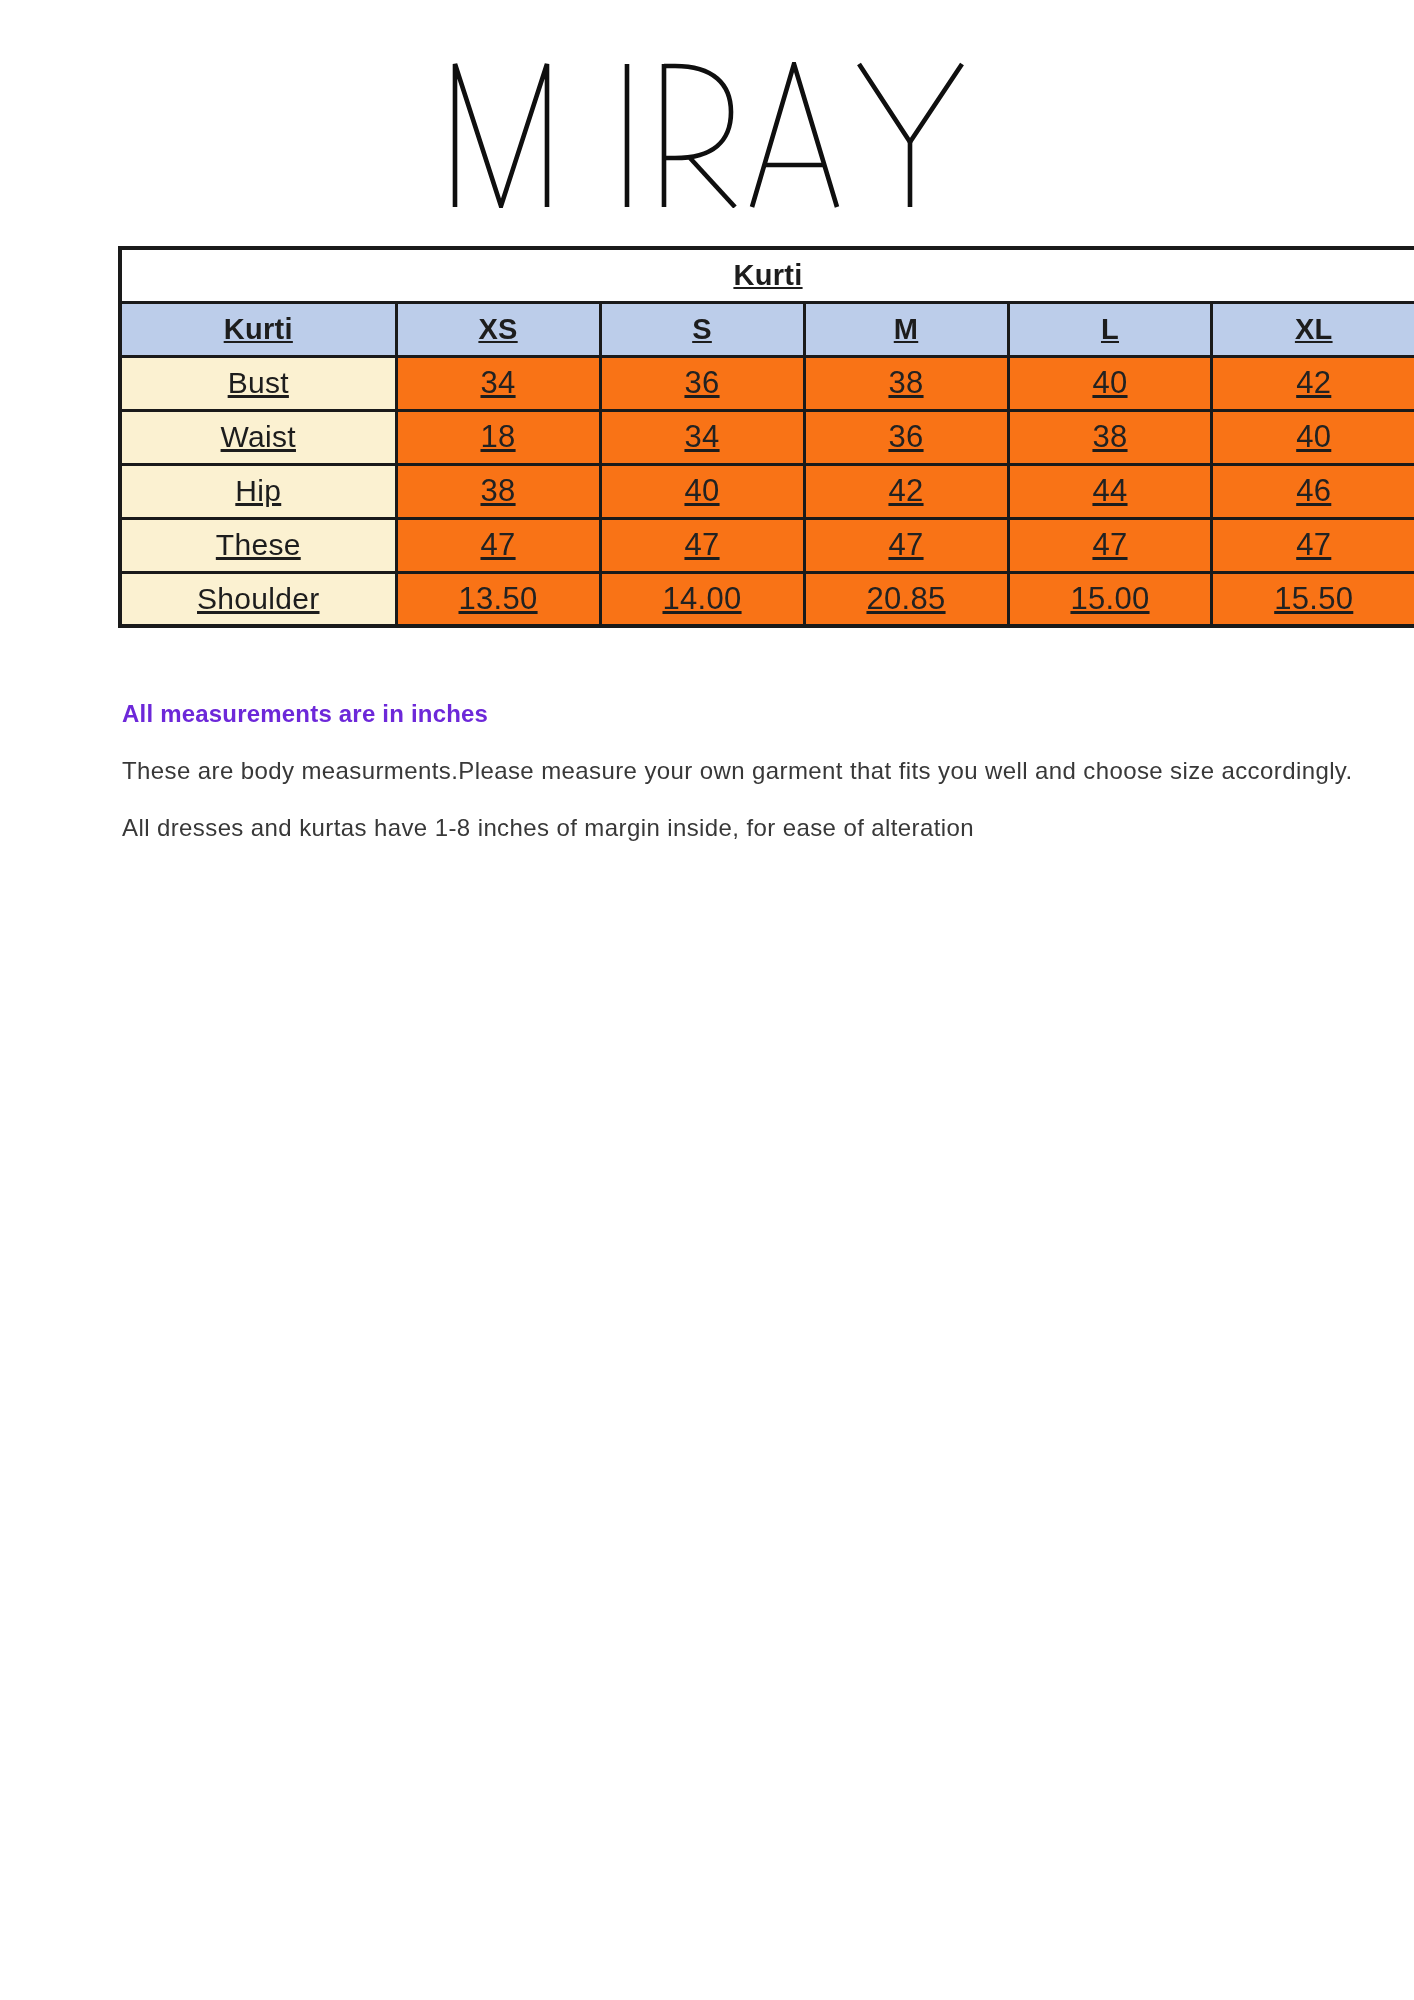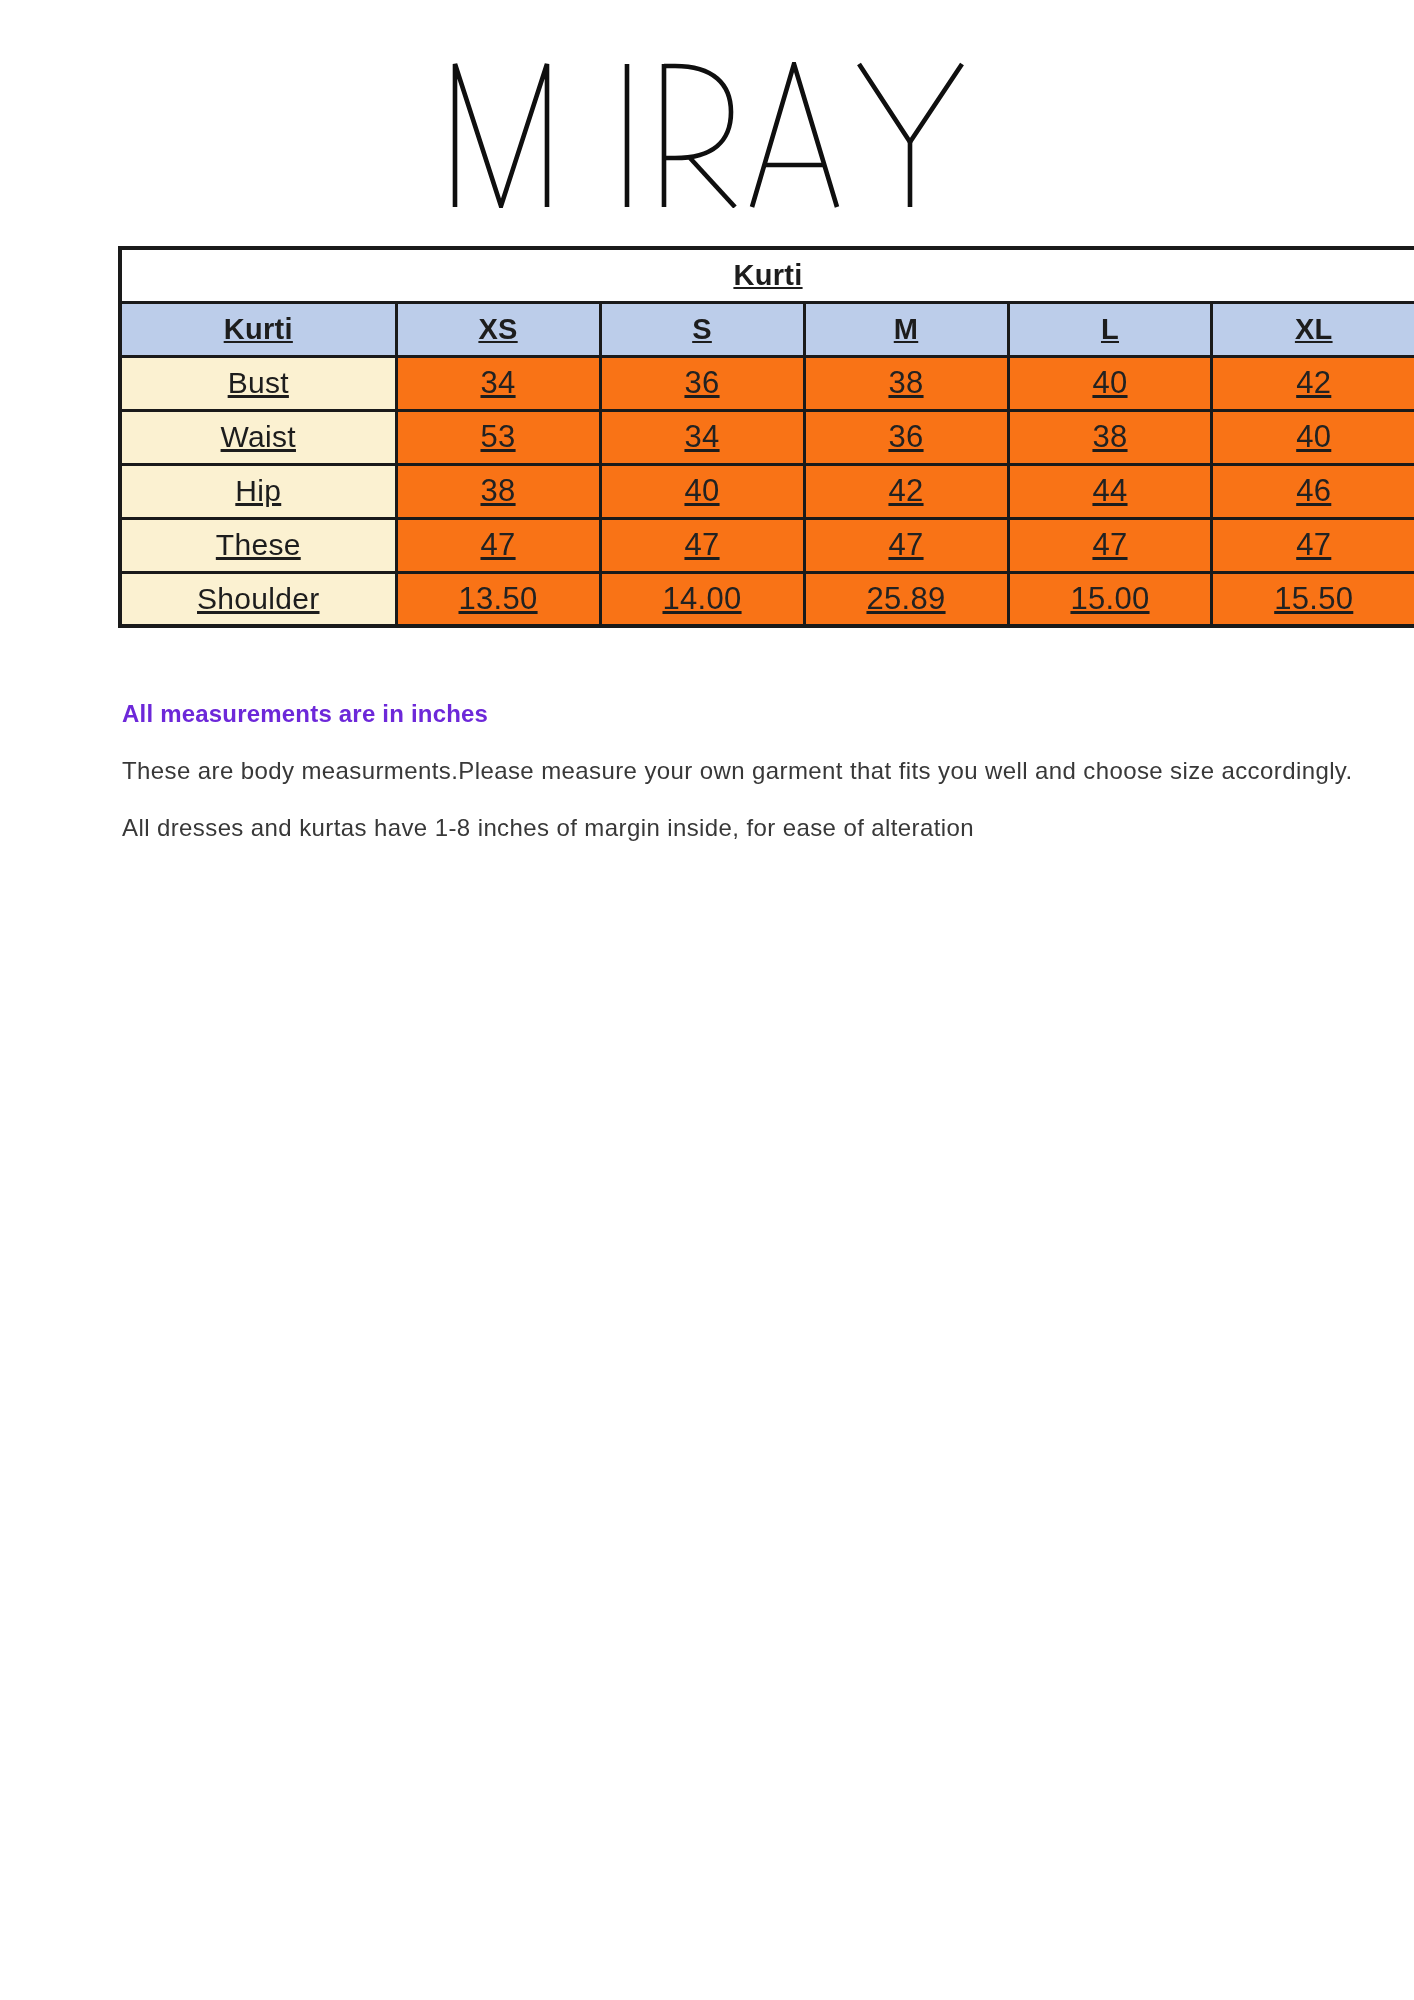--- a/index.html
+++ b/index.html
@@ -157,21 +157,21 @@
       <tr>
         <td class="label-cell">Bust</td>
         <td class="value-cell">34</td>
         <td class="value-cell">36</td>
         <td class="value-cell">38</td>
         <td class="value-cell">40</td>
         <td class="value-cell">42</td>
       </tr>
       <tr>
         <td class="label-cell">Waist</td>
-        <td class="value-cell">53</td>
+        <td class="value-cell">18</td>
         <td class="value-cell">34</td>
         <td class="value-cell">36</td>
         <td class="value-cell">38</td>
         <td class="value-cell">40</td>
       </tr>
       <tr>
         <td class="label-cell">Hip</td>
         <td class="value-cell">38</td>
         <td class="value-cell">40</td>
         <td class="value-cell">42</td>
@@ -183,21 +183,21 @@
         <td class="value-cell">47</td>
         <td class="value-cell">47</td>
         <td class="value-cell">47</td>
         <td class="value-cell">47</td>
         <td class="value-cell">47</td>
       </tr>
       <tr>
         <td class="label-cell">Shoulder</td>
         <td class="value-cell">13.50</td>
         <td class="value-cell">14.00</td>
-        <td class="value-cell">25.89</td>
+        <td class="value-cell">20.85</td>
         <td class="value-cell">15.00</td>
         <td class="value-cell">15.50</td>
       </tr>
     </tbody>
   </table>
 
   <div class="notes">
     <div class="notes-heading">All measurements are in inches</div>
     <p class="notes-line">These are body measurments.Please measure your own garment that fits you well and choose size accordingly.</p>
     <p class="notes-line">All dresses and kurtas have 1-8 inches of margin inside, for ease of alteration</p>

